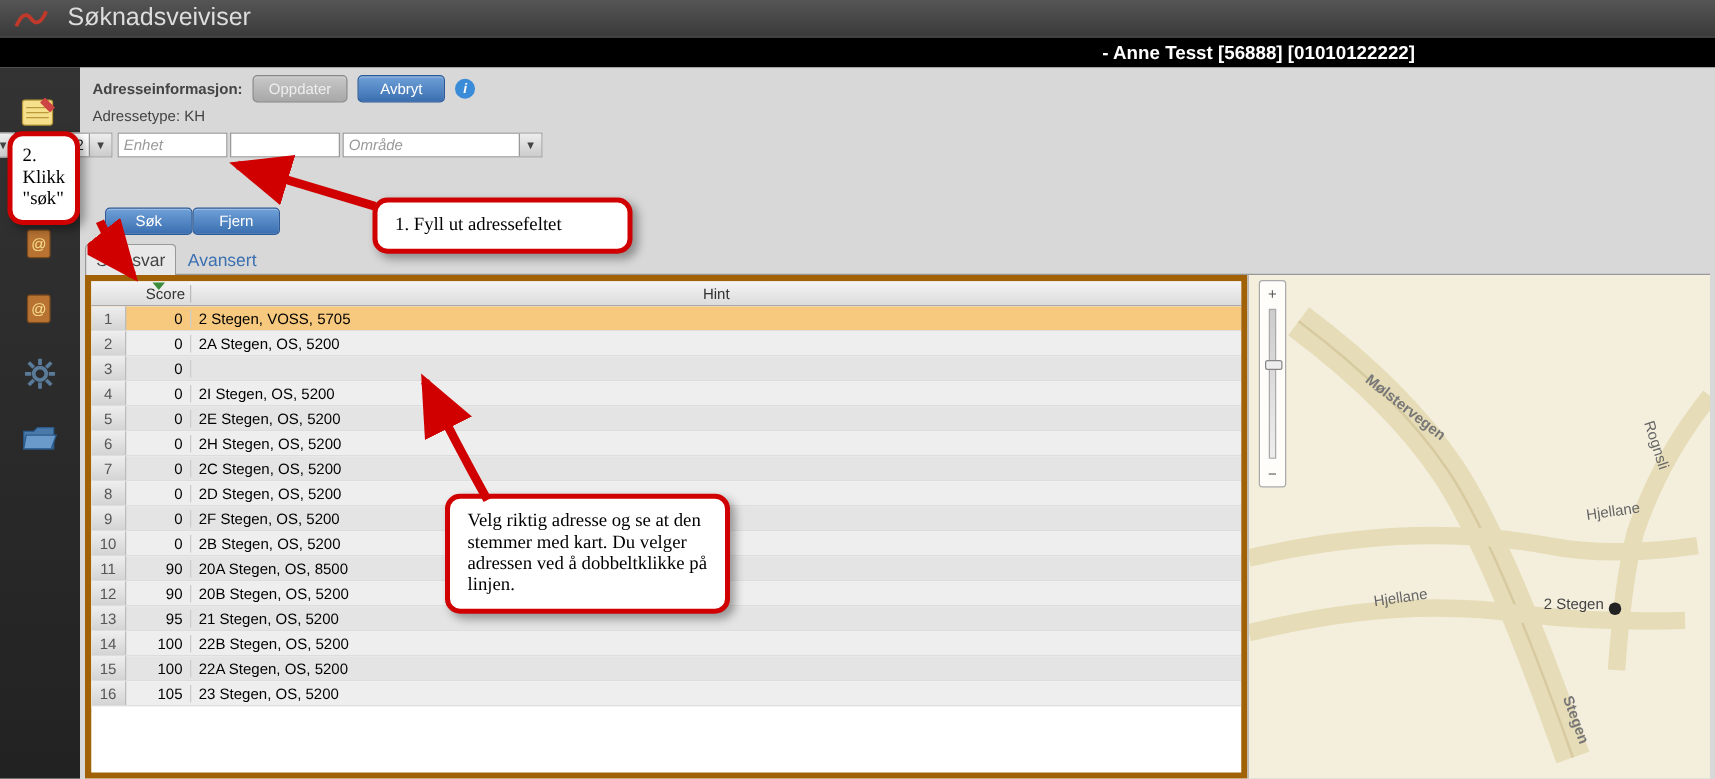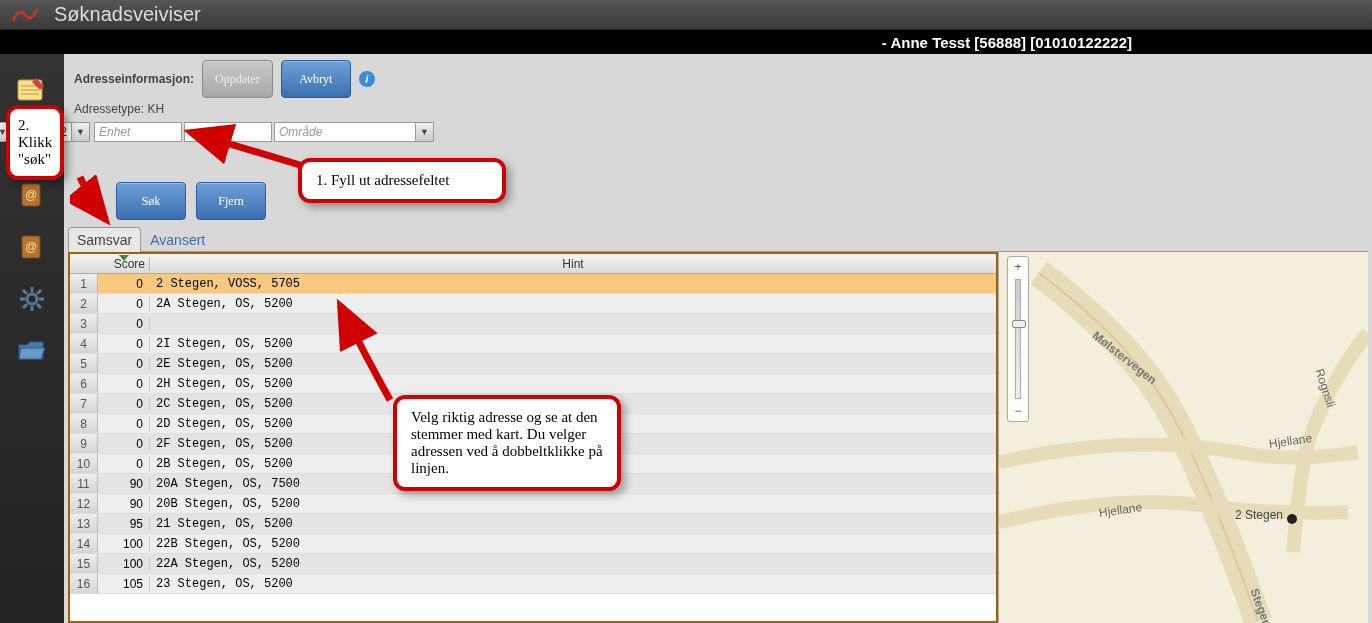--- a/index.html
+++ b/index.html
@@ -64,31 +64,30 @@
     display: flex;
     align-items: center;
     gap: 8px;
     padding: 6px 10px 2px 10px;
   }
   .sectionhdr .lbl { font-weight: bold; color: #444; }
   .btn {
     display: inline-flex;
     align-items: center;
     justify-content: center;
-    height: 38px;
+    height: 22px;
     min-width: 70px;
     padding: 0 12px;
     border: 1px solid #2a5a9a;
     border-radius: 4px;
     background: linear-gradient(#6fa0d8, #3a6fb0);
     color: #fff;
     font-size: 12px;
     cursor: pointer;
     box-shadow: inset 0 1px 0 rgba(255,255,255,.3);
-    font-family: Liberation Serif, serif;
   }
   .btn.disabled {
     background: linear-gradient(#c8c8c8, #a8a8a8);
     border-color: #888;
     color: #eee;
     cursor: default;
   }
   .infoicon {
     width:16px;height:16px;border-radius:50%;
     background:#3a8bd8;color:#fff;font-style:italic;font-weight:bold;
@@ -119,21 +118,21 @@
   .combo .cv.ph { color:#999; font-style: italic; }
   .combo .arrow {
     width: 18px; height:100%;
     border-left:1px solid #999;
     background: linear-gradient(#eee,#ccc);
     display:flex;align-items:center;justify-content:center;
     font-size:9px; color:#444;
   }
   .searchrow {
     padding: 6px 20px;
-    display:flex; gap:10px;margin-left:32px;
+    display:flex; 
   }
   .tabs {
     display:flex;
     border-bottom:1px solid #999;
     margin: 0 4px;
   }
   .tab {
     padding: 4px 8px;
     font-size: 14px;
     color:#3a6fb0;
@@ -151,21 +150,21 @@
     color:#444;
   }
   .gridwrap {
     flex:1;
     display:flex;
     overflow:hidden;
     padding: 0 4px;
   }
   .grid {
     flex:1;
-    border:2px solid #a16207;
+    border:5px solid #a16207;
     background:#fff;
     overflow:hidden;
     display:flex;
     flex-direction:column;
   }
   .ghead {
     display:flex;
     background: linear-gradient(#f4f4f4,#dcdcdc);
     border-bottom:1px solid #aaa;
     font-weight: normal;
@@ -193,21 +192,21 @@
   .grow.sel { background:#f7c97f; }
   .gc-num {
     width:28px; text-align:center;
     background: linear-gradient(#eee,#d4d4d4);
     border-right:1px solid #bbb;
     color:#555;
     height:100%;
     display:flex;align-items:center;justify-content:center;
   }
   .gc-score { width:52px; text-align:right; padding-right:6px; border-right:1px solid #ccc;}
-  .gc-hint { flex:1; padding-left:6px;font-family:Liberation Mono, monospace; }
+  .gc-hint { flex:1; padding-left:6px; }
   .mappane {
     width:370px;
     background:#f4efdd;
     position:relative;
     overflow:hidden;
     border-left:1px solid #aaa;
   }
   .mapsvg { width:100%; height:100%; }
   .mapctl {
     position:absolute; left:8px; top:4px;
@@ -439,21 +438,21 @@
               <div class="gc-hint">2F Stegen, OS, 5200</div>
             </div>
             <div class="grow">
               <div class="gc-num">10</div>
               <div class="gc-score">0</div>
               <div class="gc-hint">2B Stegen, OS, 5200</div>
             </div>
             <div class="grow">
               <div class="gc-num">11</div>
               <div class="gc-score">90</div>
-              <div class="gc-hint">20A Stegen, OS, 7500</div>
+              <div class="gc-hint">20A Stegen, OS, 8500</div>
             </div>
             <div class="grow">
               <div class="gc-num">12</div>
               <div class="gc-score">90</div>
               <div class="gc-hint">20B Stegen, OS, 5200</div>
             </div>
             <div class="grow">
               <div class="gc-num">13</div>
               <div class="gc-score">95</div>
               <div class="gc-hint">21 Stegen, OS, 5200</div>
@@ -507,21 +506,21 @@
 </div>
 
 <div class="callout" style="left:298px; top:158px; width:208px; text-align:left;">1.  Fyll ut adressefeltet</div>
 
 <div class="callout" style="left:6px; top:105px; width:58px; padding:8px 8px;">
   <div>2.</div>
   <div>Klikk</div>
   <div>"søk"</div>
 </div>
 
-<div class="callout" style="left:393px; top:395px; width:228px;">Velg riktig adresse og se at den stemmer med kart. Du velger adressen ved å dobbeltklikke på linjen.</div>
+<div class="callout" style="left:356px; top:395px; width:228px;">Velg riktig adresse og se at den stemmer med kart. Du velger adressen ved å dobbeltklikke på linjen.</div>
 
 <svg class="arrow-red" style="left:180px;top:120px" width="130" height="60">
   <defs>
       <marker id="ah1" markerWidth="8" markerHeight="8" refX="6" refY="3" orient="auto">
         <path d="M0,0 L7,3 L0,6 Z" fill="#d00000"></path>
       </marker>
     </defs>
   <path d="M120 45 Q70 30 10 12" stroke="#d00000" stroke-width="7" fill="none" marker-end="url(#ah1)"></path>
 </svg>
 

